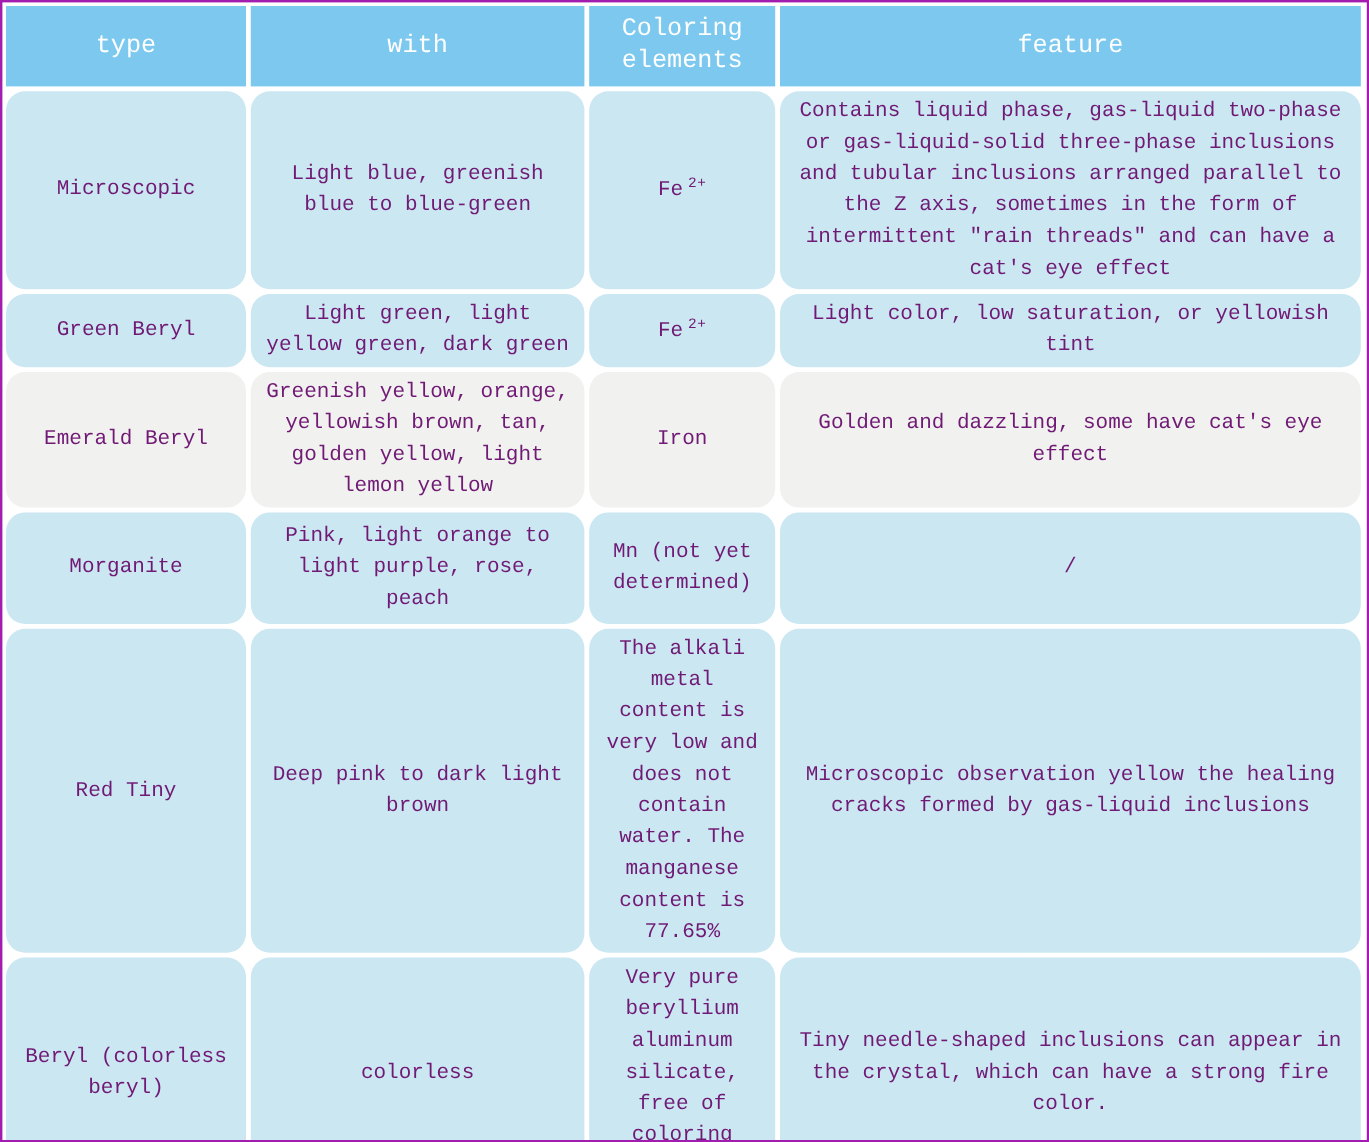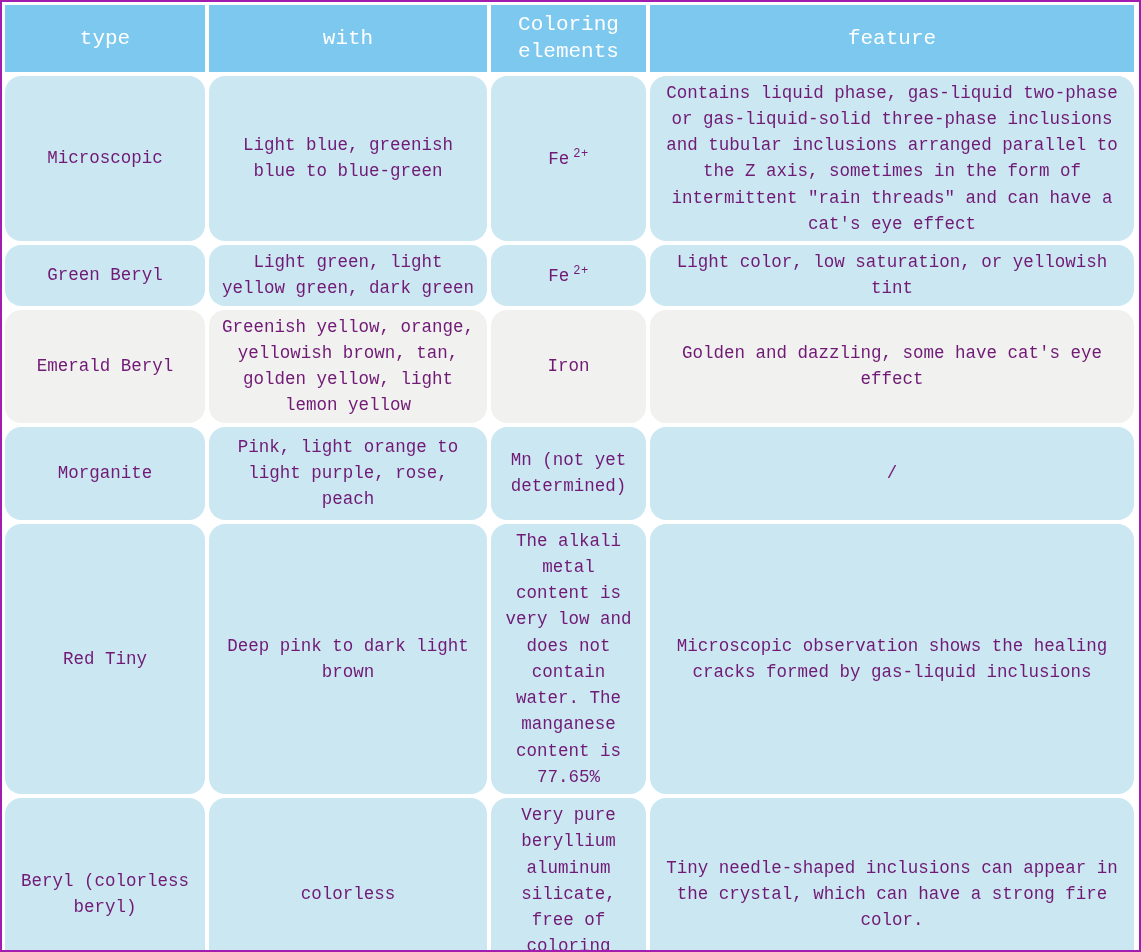--- a/index.html
+++ b/index.html
@@ -109,21 +109,21 @@
       <tr class="row-4 r-blue">
         <td>Morganite</td>
         <td>Pink, light orange to light purple, rose, peach</td>
         <td><span>Mn (not yet determined)</span></td>
         <td>/</td>
       </tr>
       <tr class="row-5 r-blue">
         <td>Red Tiny</td>
         <td>Deep pink to dark light brown</td>
         <td><span>The alkali metal content is very low and does not contain water. The manganese content is 77.65%</span></td>
-        <td>Microscopic observation shows the healing cracks formed by gas-liquid inclusions</td>
+        <td>Microscopic observation yellow the healing cracks formed by gas-liquid inclusions</td>
       </tr>
       <tr class="row-6 r-blue">
         <td>Beryl (colorless beryl)</td>
         <td>colorless</td>
         <td><span>Very pure beryllium aluminum silicate, free of coloring elements</span></td>
         <td>Tiny needle-shaped inclusions can appear in the crystal, which can have a strong fire color.</td>
       </tr>
     </tbody>
   </table>
 </div>

